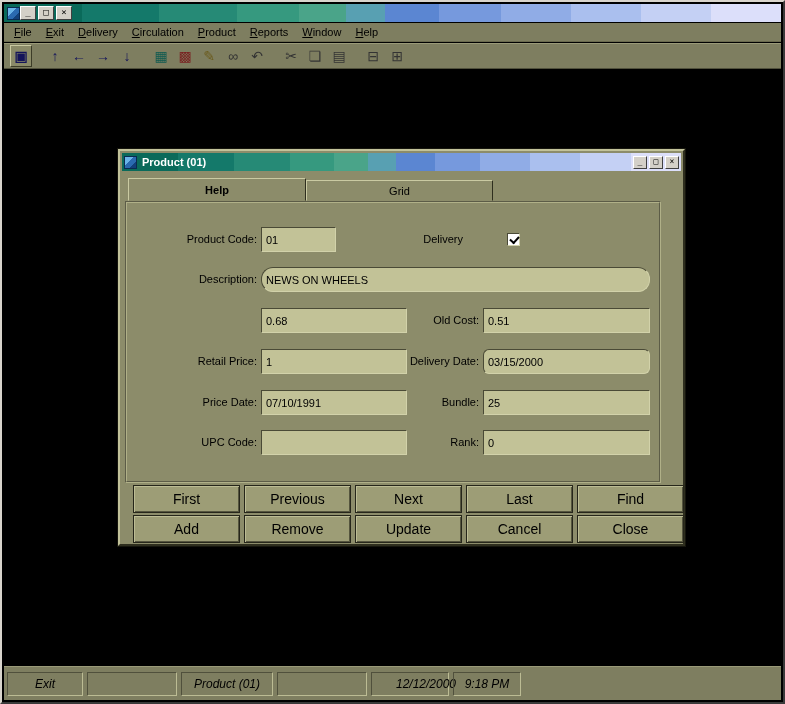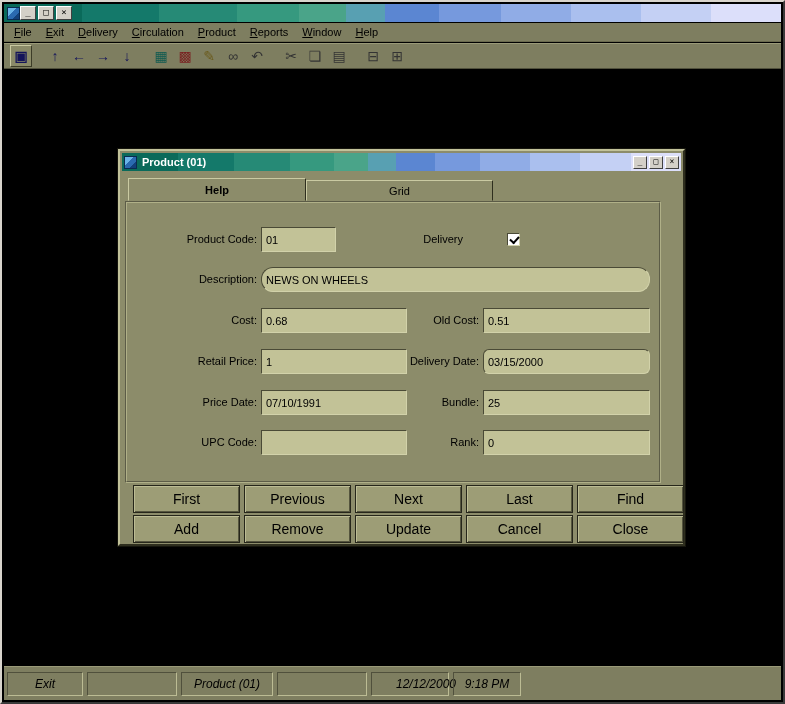--- a/index.html
+++ b/index.html
@@ -224,21 +224,20 @@
       <div class="panel">
 
         <div class="flabel" style="left:8px; top:24px; width:122px;">Product Code:</div>
         <input class="field" style="left: 134px; top: 24px; width: 75px;" value="01">
         <div class="flabel" style="left:254px; top:24px; width:82px;">Delivery</div>
         <div class="checkbox" style="left:380px; top:30px;" data-checked="true"></div>
 
         <div class="flabel" style="left:8px; top:64px; width:122px;">Description:</div>
         <input class="field" style="left: 134px; top: 64px; width: 389px; border-radius: 12px;" value="NEWS ON WHEELS">
 
-        <div class="flabel" style="left:8px; top:105px; width:122px;">Cost:</div>
         <input class="field" style="left: 134px; top: 105px; width: 146px;" value="0.68">
         <div class="flabel" style="left:250px; top:105px; width:102px;">Old Cost:</div>
         <input class="field" style="left: 356px; top: 105px; width: 167px;" value="0.51">
 
         <div class="flabel" style="left:8px; top:146px; width:122px;">Retail Price:</div>
         <input class="field" style="left: 134px; top: 146px; width: 146px;" value="1">
         <div class="flabel" style="left:250px; top:146px; width:102px;">Delivery Date:</div>
         <input class="field" style="left: 356px; top: 146px; width: 167px; border-radius: 6px;" value="03/15/2000">
 
         <div class="flabel" style="left:8px; top:187px; width:122px;">Price Date:</div>

